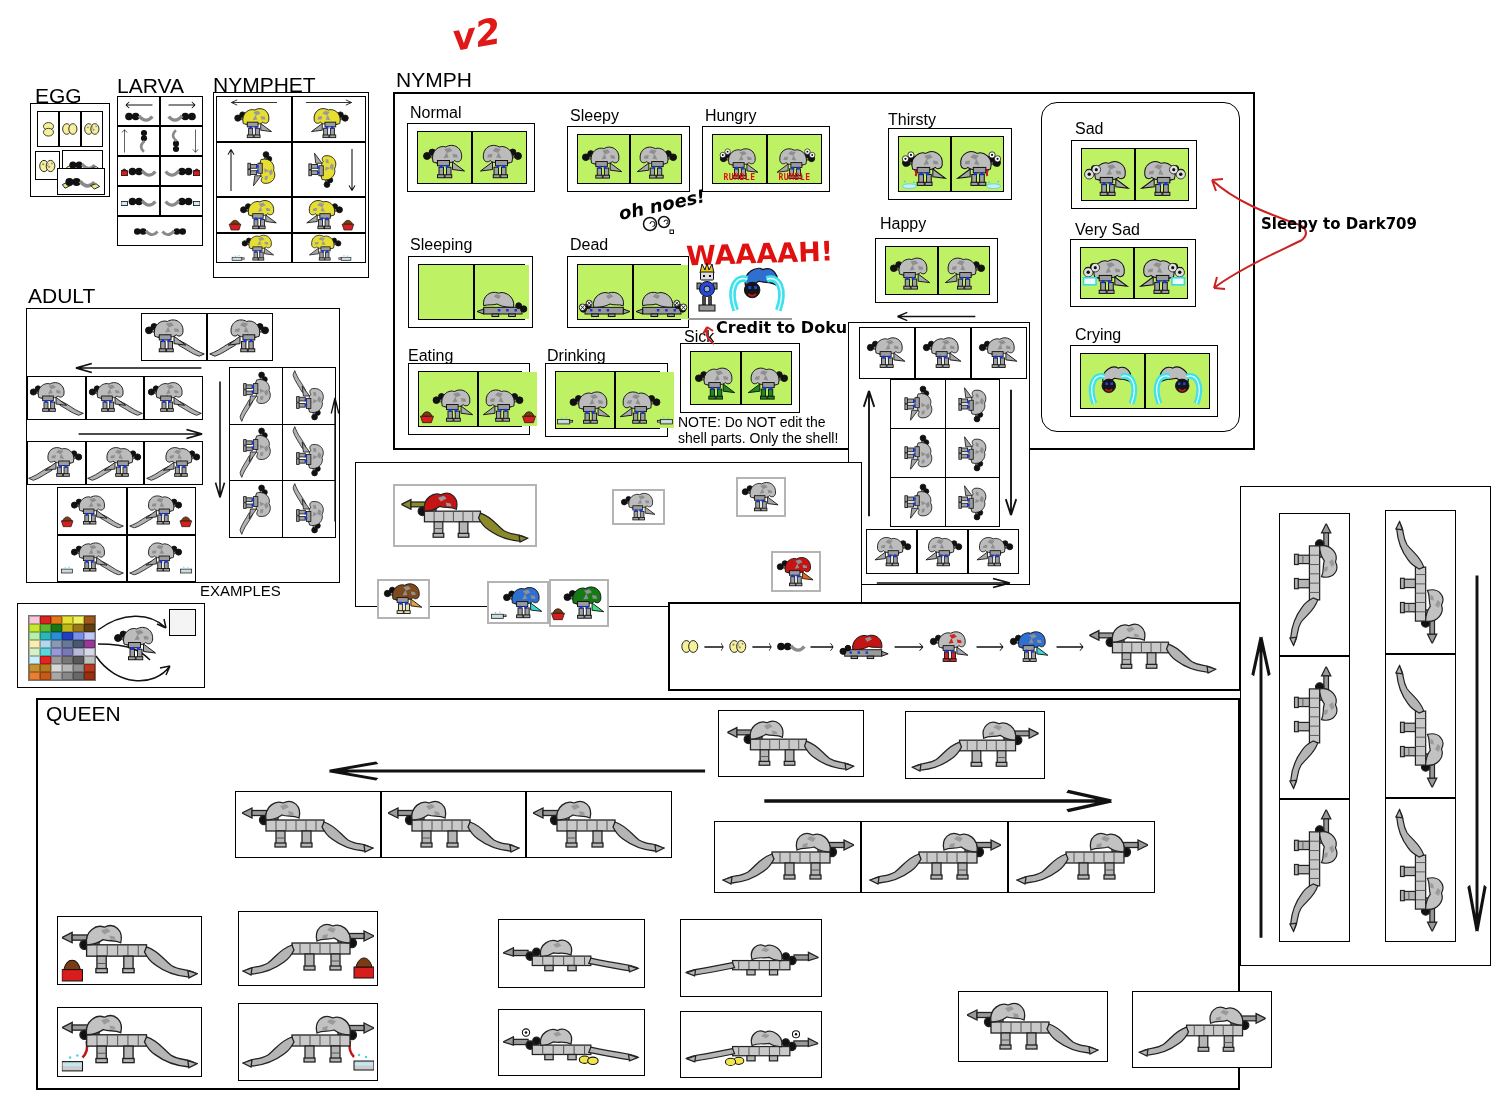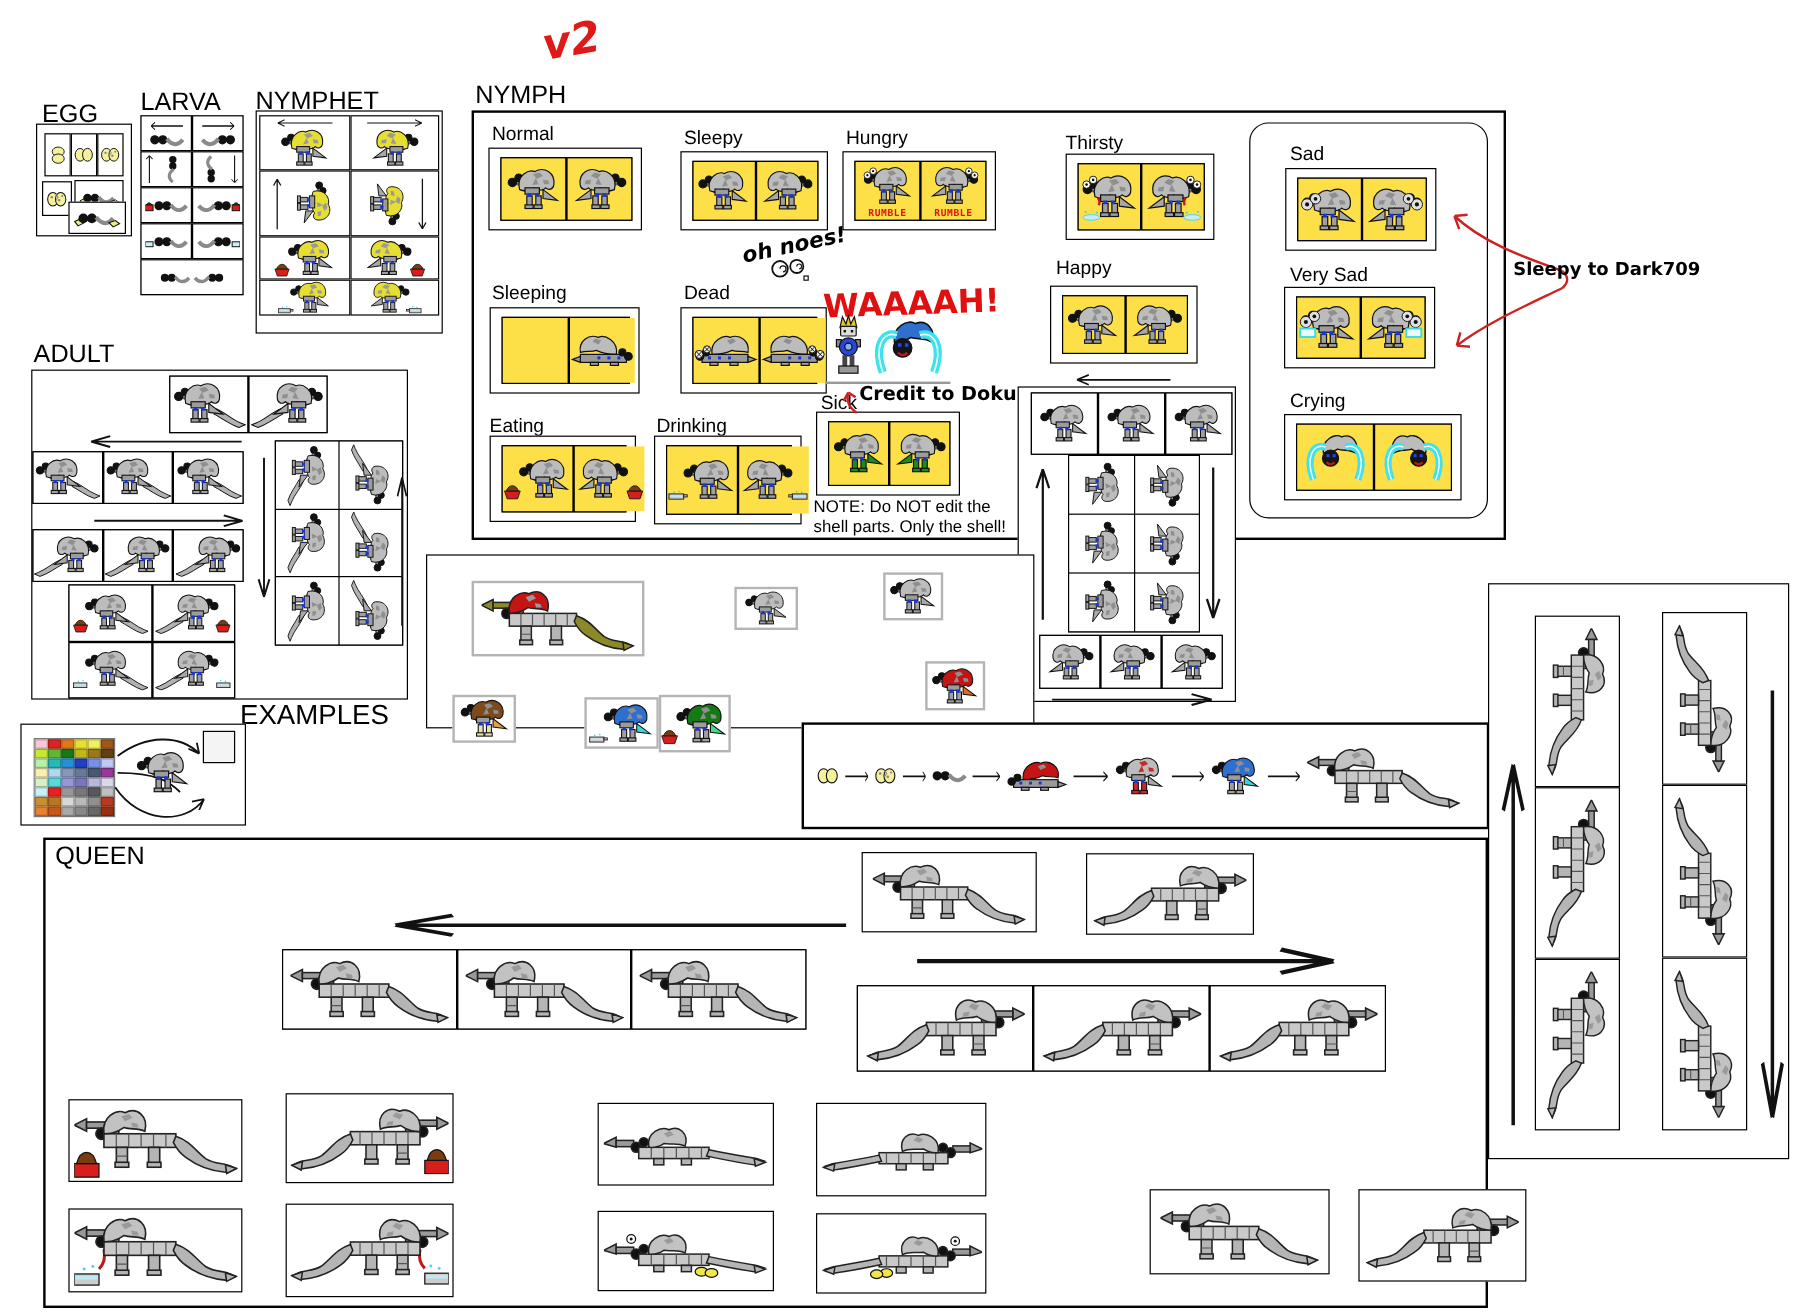--- a/index.html
+++ b/index.html
@@ -13,21 +13,21 @@
   .rounded{border-radius:16px}
   .title{position:absolute;font-size:62px;letter-spacing:1px;font-weight:400;white-space:nowrap}
   .v2{position:absolute;font-family:"DejaVu Sans",sans-serif;font-style:italic;font-weight:bold;
       font-size:36px;color:#e01818;transform:rotate(-10deg);white-space:nowrap}
   .lab{position:absolute;font-size:16px;white-space:nowrap}
   .sec{font-size:21px}
   .hand{position:absolute;font-family:"DejaVu Sans",sans-serif;font-weight:bold;white-space:nowrap}
   .note{position:absolute;font-size:14px;width:180px;line-height:1.15}
   .duo{position:absolute;left:9px;right:7px;top:7px;bottom:7px;border:1px solid #000;
        display:flex;gap:2px;background:#000}
-  .duo>div{flex:1;background:#fde047;display:flex;align-items:center;justify-content:center;position:relative}
+  .duo>div{flex:1;background:#bef264;display:flex;align-items:flex-end;justify-content:center;position:relative}
   .row{position:absolute;display:flex;gap:2px;background:#000;border:1px solid #000;box-sizing:border-box}
   .row>div{flex:1;background:#fff;display:flex;align-items:center;justify-content:center;position:relative}
   .g23{position:absolute;display:grid;grid-template-columns:1fr 1fr;grid-template-rows:1fr 1fr 1fr;
        gap:1px;background:#000;border:1px solid #000;box-sizing:border-box}
   .g23>div{background:#fff;display:flex;align-items:center;justify-content:center}
   .g22{position:absolute;display:grid;grid-template-columns:1fr 1fr;grid-template-rows:1fr 1fr;
        gap:2px;background:#000;border:1px solid #000;box-sizing:border-box}
   .g22>div{background:#fff;display:flex;align-items:center;justify-content:center}
   .fc{flex-direction:column;justify-content:flex-start;padding-top:2px}
   .ctr{display:flex;align-items:center;justify-content:center}
@@ -864,21 +864,21 @@
   <div>
         <svg class="spr vdn" viewBox="0 0 84 54" width="52" height="36">
           <use href="#sym-adult"></use>
         </svg>
       </div>
 </div>
 <svg class="arr" style="left:330px;top:394px" viewBox="0 0 12 100" preserveAspectRatio="none" width="10" height="130">
       <use href="#g-arr-u"></use>
     </svg>
 
-<span class="lab sec" style="left:200px;top:582px;font-size:23px">EXAMPLES</span>
+<span class="lab sec" style="left:200px;top:582px;font-size:15px">EXAMPLES</span>
 <div class="b" style="left:17px;top:603px;width:188px;height:85px"></div>
 <div class="abs" style="left:28px;top:615px" data-palette="">
       <div style="background: rgb(248, 200, 216);"></div>
       <div style="background: rgb(221, 34, 34);"></div>
       <div style="background: rgb(224, 120, 24);"></div>
       <div style="background: rgb(232, 224, 48);"></div>
       <div style="background: rgb(240, 240, 96);"></div>
       <div style="background: rgb(160, 88, 24);"></div>
       <div style="background: rgb(200, 232, 48);"></div>
       <div style="background: rgb(96, 184, 48);"></div>

